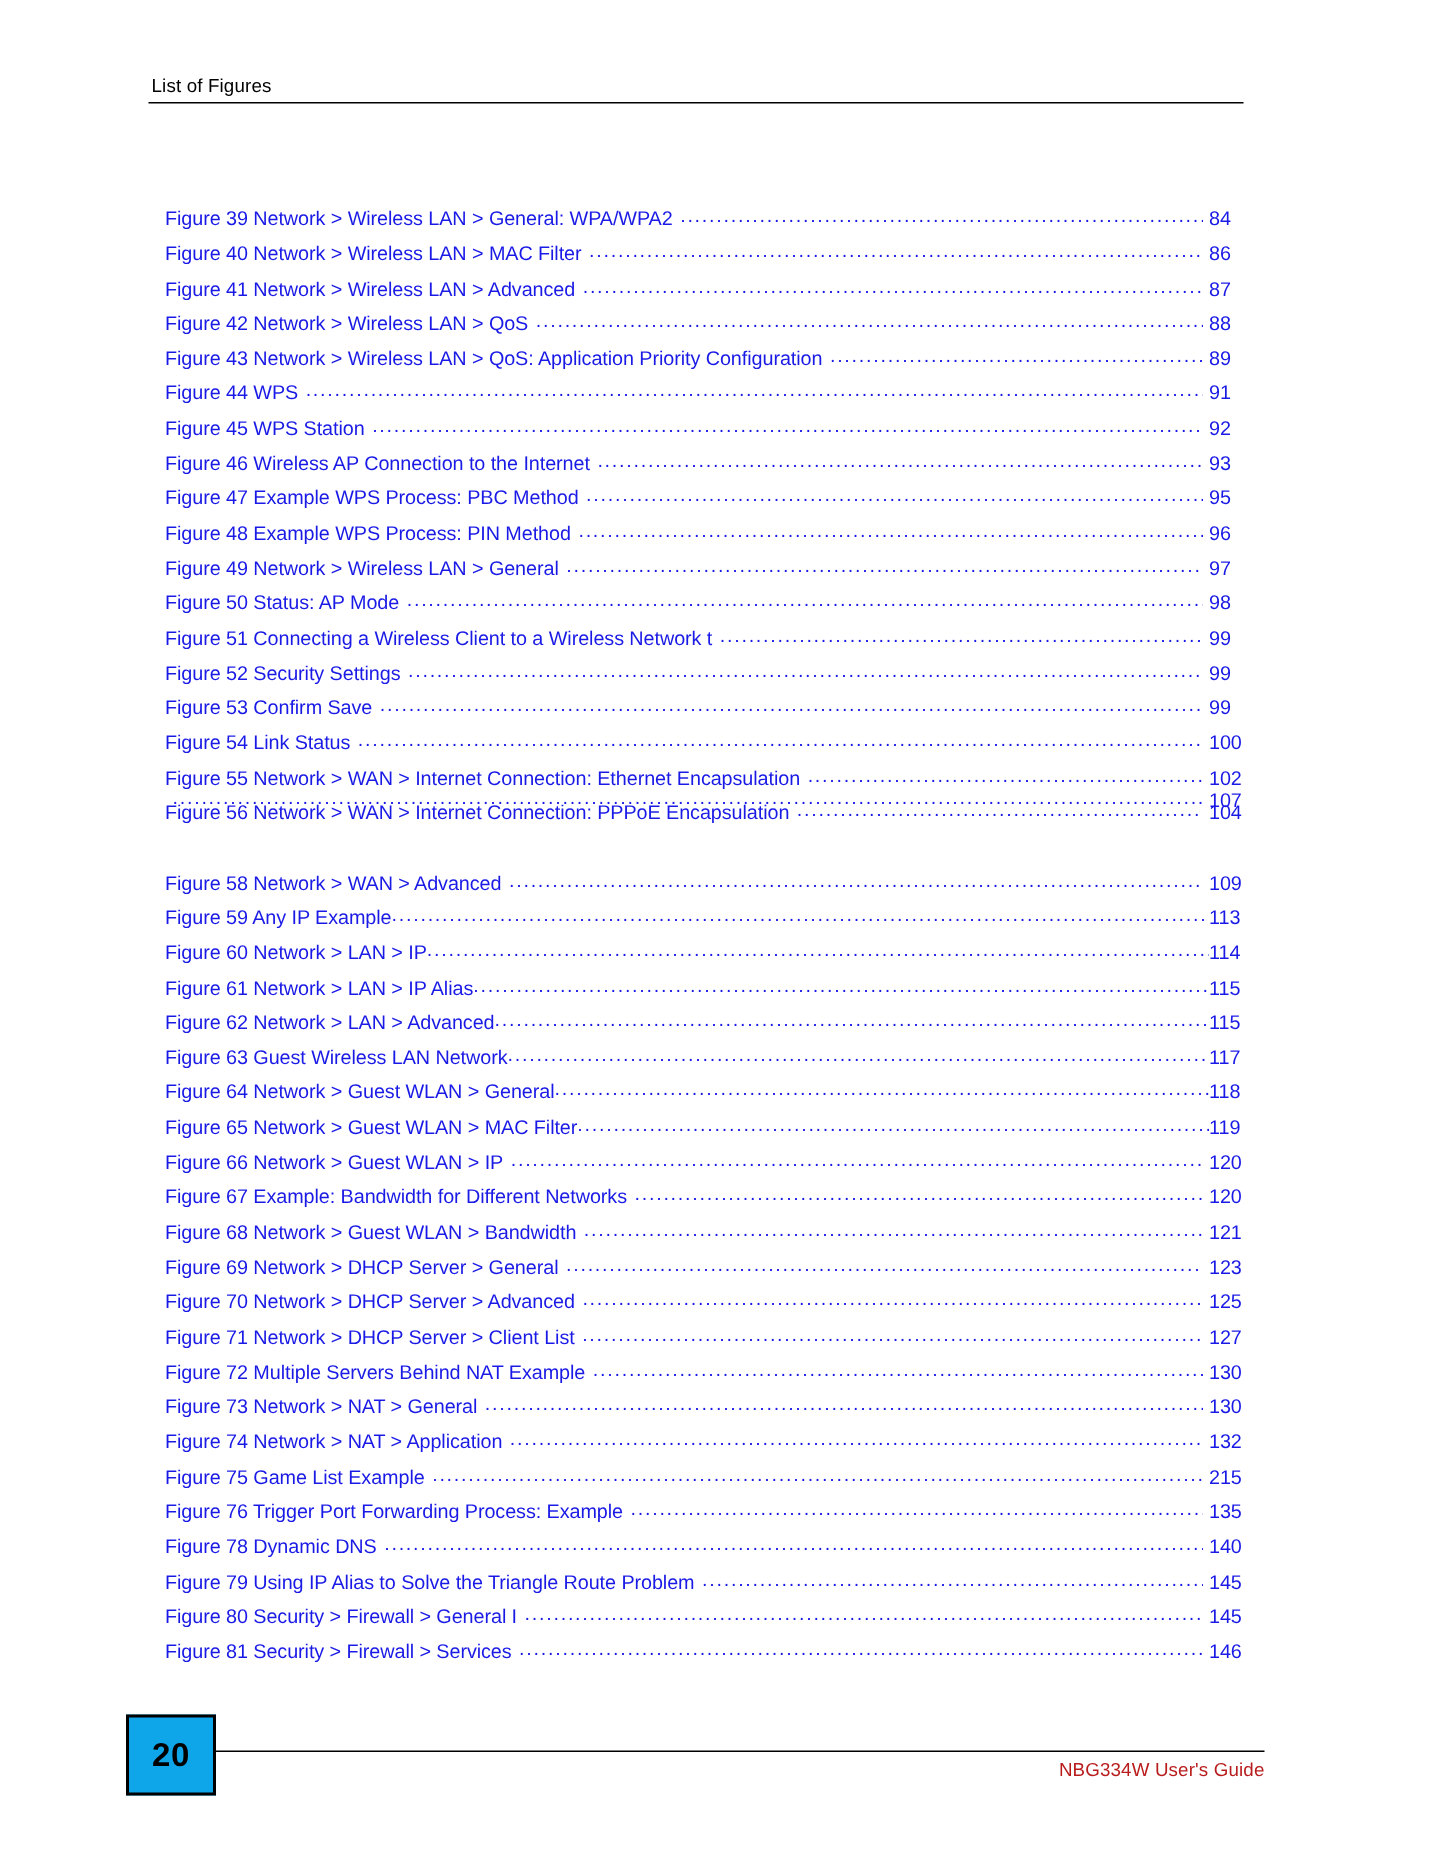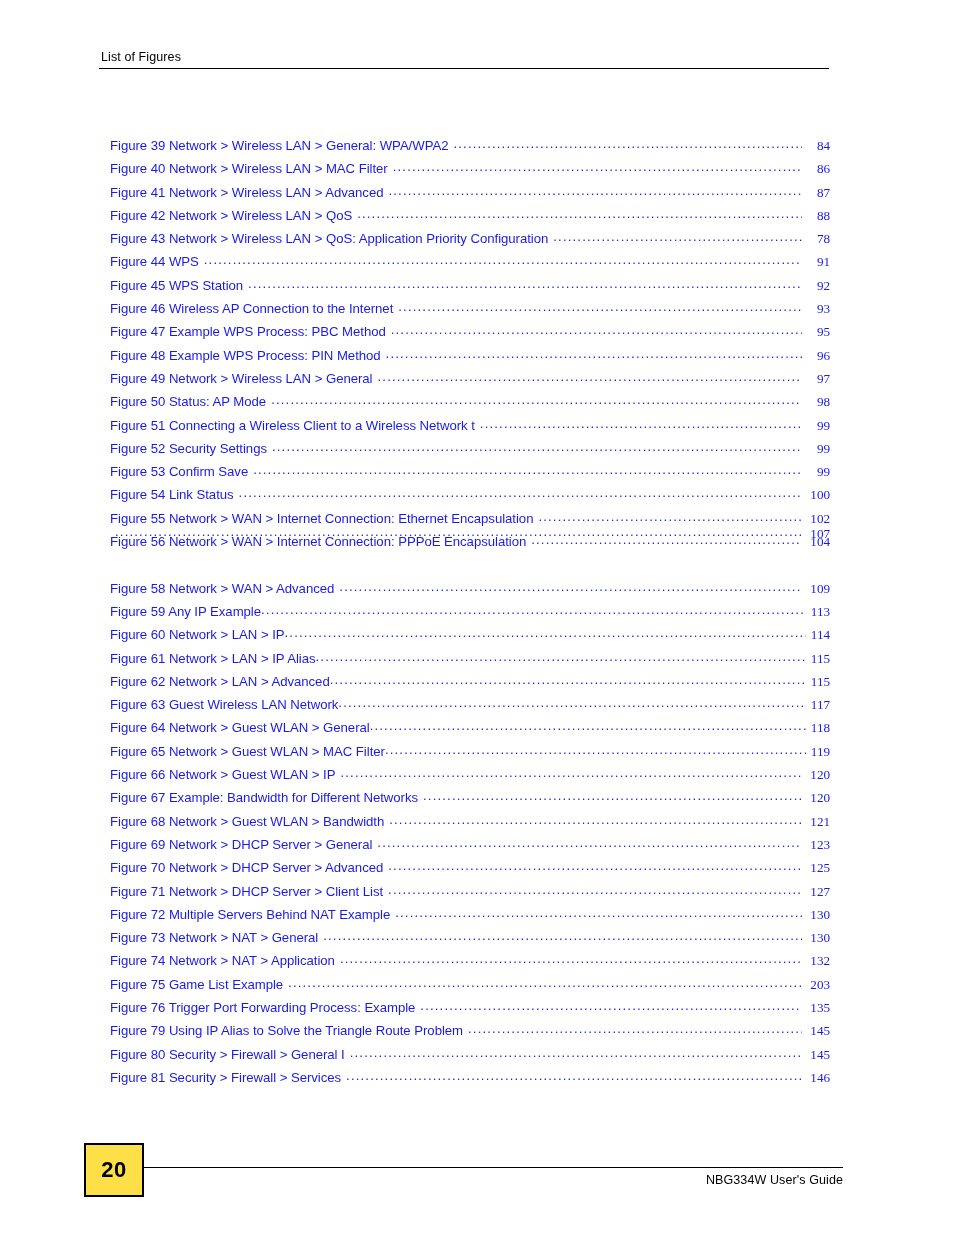--- a/index.html
+++ b/index.html
@@ -81,45 +81,43 @@
     position: absolute;
     left: 0;
     bottom: -1px;
     letter-spacing: 1.15px;
     font-size: 13.2px;
     color: #1a1ae6;
     white-space: nowrap;
   }
   .toc-page {
     flex: 0 0 auto;
-    text-align: right;
     padding-left: 4px;
     min-width: 24px;
-    font-family: Liberation Serif, serif;
   }
   .toc-entry.tightnum .toc-page {
     padding-left: 0px;
   }
 
   
   .footer {
     position: absolute;
     left: 0;
     top: 1140px;
     width: 954px;
     height: 60px;
   }
   .page-box {
     position: absolute;
     left: 84px;
     top: 3px;
     width: 56px;
     height: 50px;
     border: 2.6px solid #000000;
-    background: #fde047;
+    background: #0ea5e9;
     display: flex;
     align-items: center;
     justify-content: center;
     z-index: 2;
   }
   .page-number {
     font-size: 22px;
     font-weight: bold;
     color: #000000;
     letter-spacing: 0.5px;
@@ -132,21 +130,21 @@
     width: 703px;
     height: 1.4px;
     background: #000000;
     z-index: 1;
   }
   .footer-text {
     position: absolute;
     right: 111px;
     top: 33px;
     font-size: 12.5px;
-    color: #000000;
+    color: #b91c1c;
     letter-spacing: 0.1px;
     white-space: nowrap;
   }
 </style>
 </head>
 <body>
 
 <div class="page">
 
   <div class="header">
@@ -176,21 +174,21 @@
       <div class="toc-entry">
         <span class="toc-label">Figure 42 Network &gt; Wireless LAN &gt; QoS</span>
         <span class="toc-gap"></span>
         <span class="toc-leader"></span>
         <span class="toc-page">88</span>
       </div>
       <div class="toc-entry">
         <span class="toc-label">Figure 43 Network &gt; Wireless LAN &gt; QoS: Application Priority Configuration</span>
         <span class="toc-gap"></span>
         <span class="toc-leader"></span>
-        <span class="toc-page">78</span>
+        <span class="toc-page">89</span>
       </div>
       <div class="toc-entry">
         <span class="toc-label">Figure 44 WPS</span>
         <span class="toc-gap"></span>
         <span class="toc-leader"></span>
         <span class="toc-page">91</span>
       </div>
       <div class="toc-entry">
         <span class="toc-label">Figure 45 WPS Station</span>
         <span class="toc-gap"></span>
@@ -367,27 +365,33 @@
       <div class="toc-entry">
         <span class="toc-label">Figure 74 Network &gt; NAT &gt; Application</span>
         <span class="toc-gap"></span>
         <span class="toc-leader"></span>
         <span class="toc-page">132</span>
       </div>
       <div class="toc-entry">
         <span class="toc-label">Figure 75 Game List Example</span>
         <span class="toc-gap"></span>
         <span class="toc-leader"></span>
-        <span class="toc-page">203</span>
+        <span class="toc-page">215</span>
       </div>
       <div class="toc-entry">
         <span class="toc-label">Figure 76 Trigger Port Forwarding Process: Example</span>
         <span class="toc-gap"></span>
         <span class="toc-leader"></span>
         <span class="toc-page">135</span>
+      </div>
+      <div class="toc-entry">
+        <span class="toc-label">Figure 78 Dynamic DNS</span>
+        <span class="toc-gap"></span>
+        <span class="toc-leader"></span>
+        <span class="toc-page">140</span>
       </div>
       <div class="toc-entry">
         <span class="toc-label">Figure 79 Using IP Alias to Solve the Triangle Route Problem</span>
         <span class="toc-gap"></span>
         <span class="toc-leader"></span>
         <span class="toc-page">145</span>
       </div>
       <div class="toc-entry">
         <span class="toc-label">Figure 80 Security &gt; Firewall &gt; General I</span>
         <span class="toc-gap"></span>

